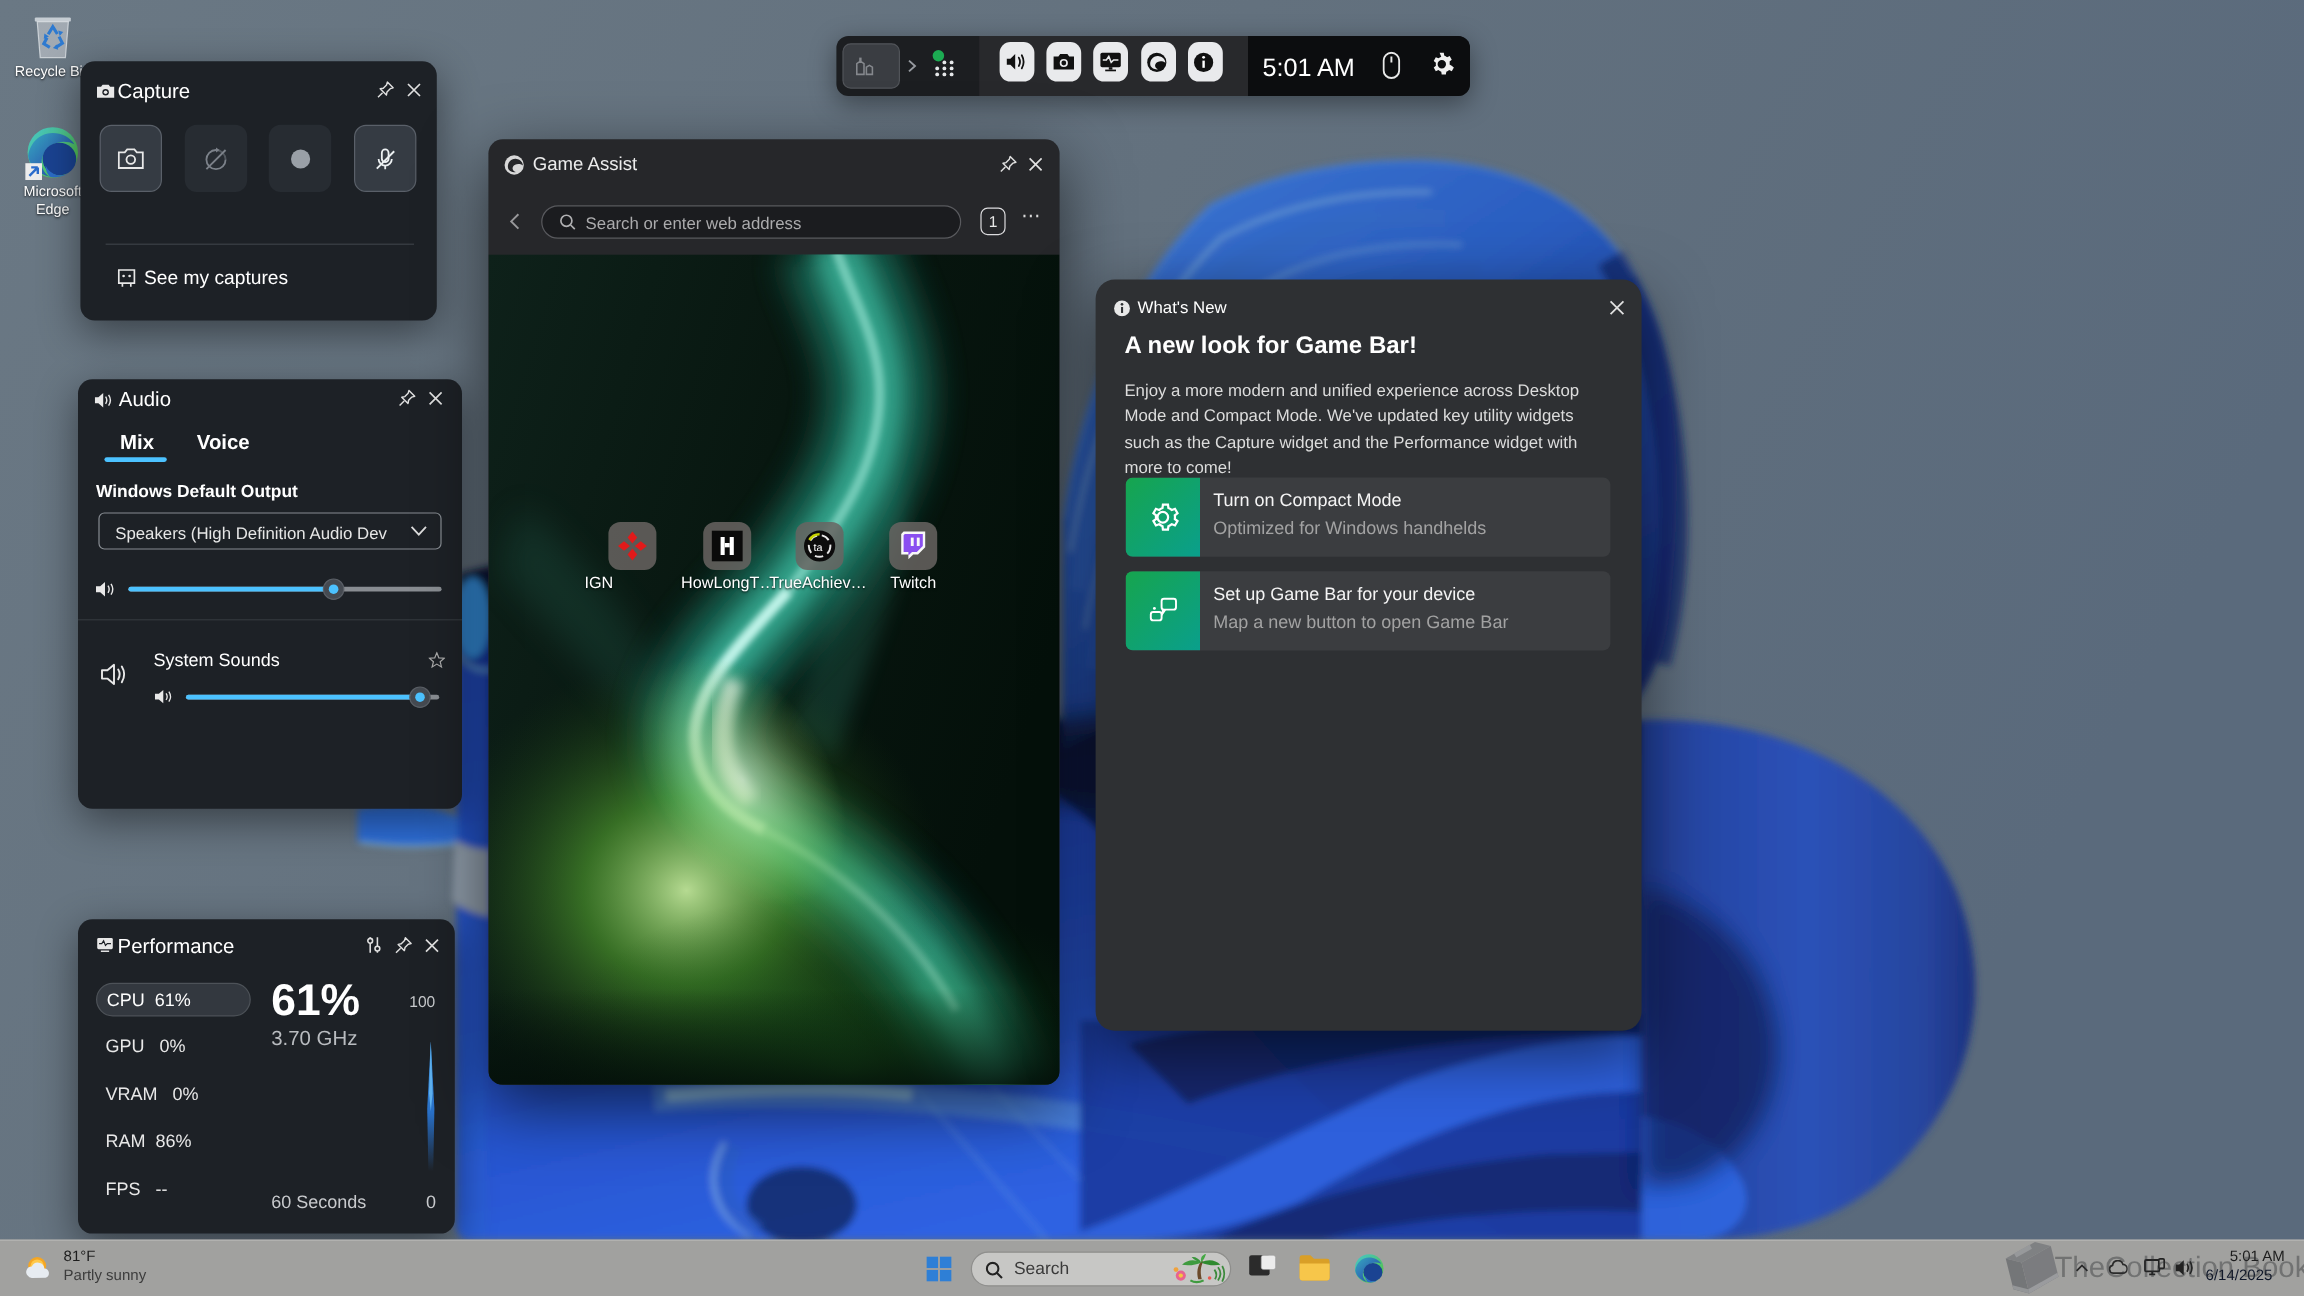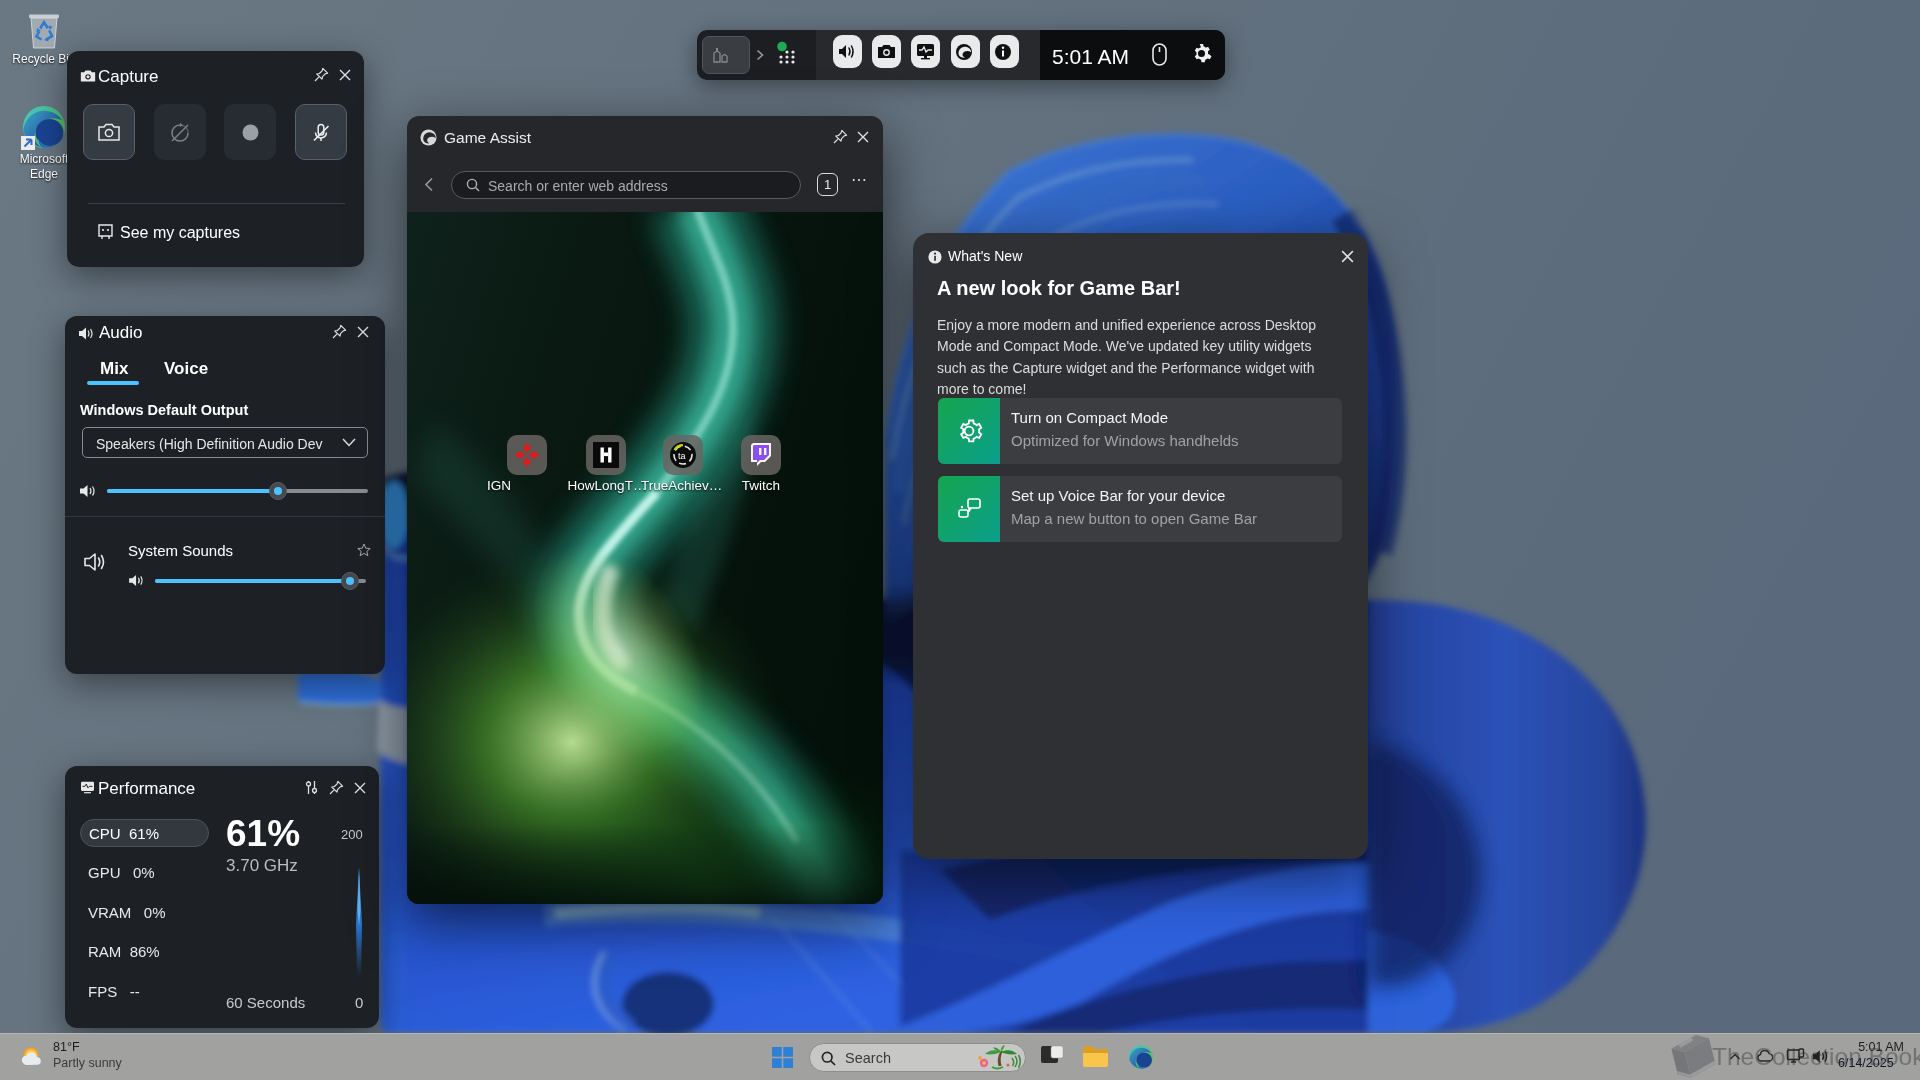--- a/index.html
+++ b/index.html
@@ -342,21 +342,21 @@
     <path d="M2 2 L12 12 M12 2 L2 12" stroke="#e0e0e0" stroke-width="1.4"></path>
   </svg>
   <div class="abs" style="left:15px;top:53px;width:129px;height:28px;border-radius:14px;background:#33383f;border:1px solid #4d5258"></div>
   <div class="abs" style="left:24px;top:59px;font-size:15px;color:#fff">CPU&nbsp;&nbsp;61%</div>
   <div class="abs" style="left:23px;top:98px;font-size:15px;color:#e8e8e8">GPU&nbsp;&nbsp;&nbsp;0%</div>
   <div class="abs" style="left:23px;top:138px;font-size:15px;color:#e8e8e8">VRAM&nbsp;&nbsp;&nbsp;0%</div>
   <div class="abs" style="left:23px;top:177px;font-size:15px;color:#e8e8e8">RAM&nbsp;&nbsp;86%</div>
   <div class="abs" style="left:23px;top:217px;font-size:15px;color:#e8e8e8">FPS&nbsp;&nbsp;&nbsp;--</div>
   <div class="abs" style="left:161px;top:47px;font-size:37px;font-weight:bold;color:#fff">61%</div>
   <div class="abs" style="left:161px;top:90px;font-size:17px;color:#b9bcc0">3.70 GHz</div>
-  <div class="abs" style="left:276px;top:61px;font-size:13px;color:#c8cacd">200</div>
+  <div class="abs" style="left:276px;top:61px;font-size:13px;color:#c8cacd">100</div>
   <div class="abs" style="left:161px;top:228px;font-size:15px;color:#c8cacd">60 Seconds</div>
   <div class="abs" style="left:290px;top:228px;font-size:15px;color:#c8cacd">0</div>
   <svg class="abs" style="left:286px;top:100px" width="16" height="116" viewBox="0 0 16 116">
     <defs>
           <linearGradient id="spike" x1="0" y1="0" x2="0" y2="1">
       <stop offset="0" stop-color="#3f9ae8"></stop>
             <stop offset="0.55" stop-color="#2970c8"></stop>
             <stop offset="1" stop-color="#1d2126"></stop>
     </linearGradient>
         </defs>
@@ -512,21 +512,21 @@
   </div>
 
   <div class="abs" style="left:25px;top:243px;width:404px;height:66px;border-radius:6px;background:#3b3d40;overflow:hidden">
     <div class="abs" style="left:0;top:0;width:62px;height:66px;background:linear-gradient(135deg,#16a54e,#0a9f8c)"></div>
     <svg class="abs" style="left:19px;top:21px" width="26" height="24" viewBox="0 0 26 24">
       <rect x="11" y="2" width="12" height="9" rx="2" fill="none" stroke="#fff" stroke-width="1.6"></rect>
       <path d="M14 11 l-2 3 v-3" fill="none" stroke="#fff" stroke-width="1.6"></path>
       <rect x="2" y="13" width="9" height="7" rx="2" fill="none" stroke="#fff" stroke-width="1.6"></rect>
       <circle cx="5" cy="10" r="1.2" fill="#fff"></circle>
     </svg>
-    <div class="abs" style="left:73px;top:11px;font-size:15px;color:#f4f4f4">Set up Voice Bar for your device</div>
+    <div class="abs" style="left:73px;top:11px;font-size:15px;color:#f4f4f4">Set up Game Bar for your device</div>
     <div class="abs" style="left:73px;top:34px;font-size:15px;color:#a2a2a2">Map a new button to open Game Bar</div>
   </div>
 </div>
 
 
 <div class="abs" id="tb" style="left:0;top:1033px;width:1920px;height:47px;background:#a1a19f;border-top:1px solid #b5b5b3">
   <svg class="abs" style="left:18px;top:9px" width="28" height="28" viewBox="0 0 28 28">
     <circle cx="13" cy="12" r="7.5" fill="#f5a623"></circle>
     <circle cx="13" cy="12" r="5.5" fill="#ffc94a"></circle>
     <path d="M5 20 a4.5 4.5 0 0 1 3.5-7.5 a5.5 5.5 0 0 1 10.5 1.5 a4 4 0 0 1 1 7.8 l-11.5 0.2 a4.5 4.5 0 0 1 -3.5-2 Z" fill="#e7ecf1"></path>

